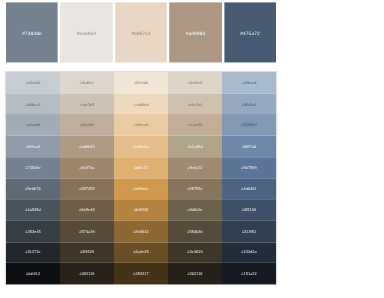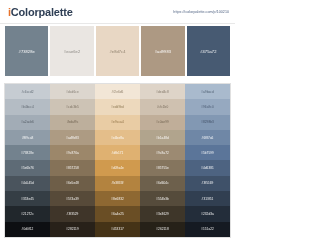--- a/index.html
+++ b/index.html
@@ -93,26 +93,20 @@
     font-family: "Liberation Sans", sans-serif;
     opacity: 0.95;
   }
   .footer-pad { flex: 0 0 10px; background:#ffffff; }
 </style>
 </head>
 <body>
 
 <div id="app">
 
-  <div class="header">
-    <div class="brand">
-      <span class="i-mark">i</span><span>Colorpalette</span>
-    </div>
-    <div class="url">https://icolorpalette.com/p/100210</div>
-  </div>
 
   <div class="palette-strip">
     <div class="swatch" style="background: rgb(115, 130, 142);">
       <span class="swatch-label" style="color: rgb(255, 255, 255);">#73828e</span>
     </div>
     <div class="swatch" style="background: rgb(234, 230, 226);">
       <span class="swatch-label" style="color: rgb(138, 135, 130);">#eae6e2</span>
     </div>
     <div class="swatch" style="background: rgb(232, 215, 196);">
       <span class="swatch-label" style="color: rgb(141, 127, 108);">#e8d7c4</span>

